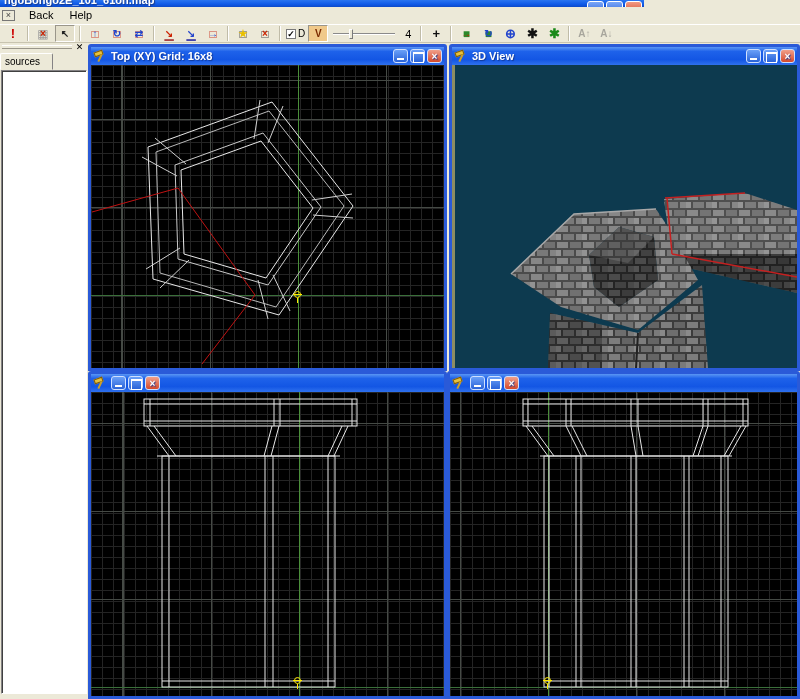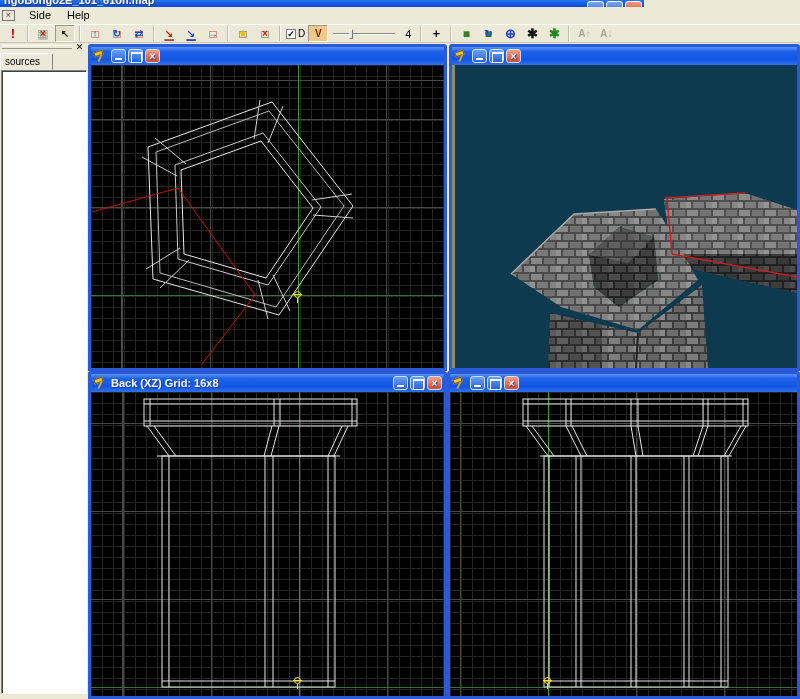--- a/index.html
+++ b/index.html
@@ -106,21 +106,21 @@
     <div class="main-title-text">ngoBongo2E_101_61on.map</div>
     <div class="main-winbtns">
       <div class="wb"></div>
       <div class="wb"></div>
       <div class="wb close"></div>
     </div>
   </div>
 
   <div class="menubar">
     <div class="mdi-doc-icon">×</div>
-    <div class="menu-item">Side</div>
+    <div class="menu-item">Back</div>
     <div class="menu-item">Help</div>
   </div>
 
   <div class="toolbar" id="toolbar">
       <div class="tb-btn">
         <span class="tb-overlay" style="color: rgb(204, 0, 0); font-size: 13px;">!</span>
       </div>
       <div class="tb-sep"></div>
       <div class="tb-btn">
         <span class="tb-base" style="color: rgb(154, 154, 154);">▦</span>
@@ -214,20 +214,21 @@
     <div class="res-tab">sources</div>
     <div class="res-panel"></div>
   </div>
 
   <div class="vwin" style="left:88px; top:44px; width:359px; height:327px;">
     <div class="vtitle">
       <div class="hammer">
           <div class="head"></div>
           <div class="handle"></div>
         </div>
+      <span class="vt-label">Top (XY) Grid: 16x8</span>
       <div class="vbtns">
         <div class="vb min"></div>
         <div class="vb max"></div>
         <div class="vb close">×</div>
       </div>
     </div>
     <div class="vclient" style="width:353px; height:303px;">
       <div class="grid-bg"></div>
       <div class="gridlines" style="background-position:31px 54px,31px 54px,0 0,0 0;"></div>
       <div class="axis-v" style="left:207px;"></div>
@@ -256,20 +257,21 @@
       <div class="marker" style="left:203px; top:226px;"></div>
     </div>
   </div>
 
   <div class="vwin" style="left:449px; top:44px; width:351px; height:327px;">
     <div class="vtitle">
       <div class="hammer">
           <div class="head"></div>
           <div class="handle"></div>
         </div>
+      <span class="vt-label">3D View</span>
       <div class="vbtns">
         <div class="vb min"></div>
         <div class="vb max"></div>
         <div class="vb close">×</div>
       </div>
     </div>
     <div class="vclient" style="width:345px; height:303px;">
       <div class="bg-3d"></div>
       <div class="border-3d"></div>
       <svg class="wire" width="345" height="303">
@@ -308,21 +310,20 @@
       </svg>
     </div>
   </div>
 
   <div class="vwin" style="left:88px; top:371px; width:359px; height:328px;">
     <div class="vtitle">
       <div class="hammer">
           <div class="head"></div>
           <div class="handle"></div>
         </div>
-      <span class="vt-label">Back (XZ) Grid: 16x8</span>
       <div class="vbtns">
         <div class="vb min"></div>
         <div class="vb max"></div>
         <div class="vb close">×</div>
       </div>
     </div>
     <div class="vclient" style="width:353px; height:304px;">
       <div class="grid-bg"></div>
       <div class="gridlines" style="background-position:32px 31px,32px 31px,0 0,0 0;"></div>
       <div class="axis-v" style="left:208px;"></div>

